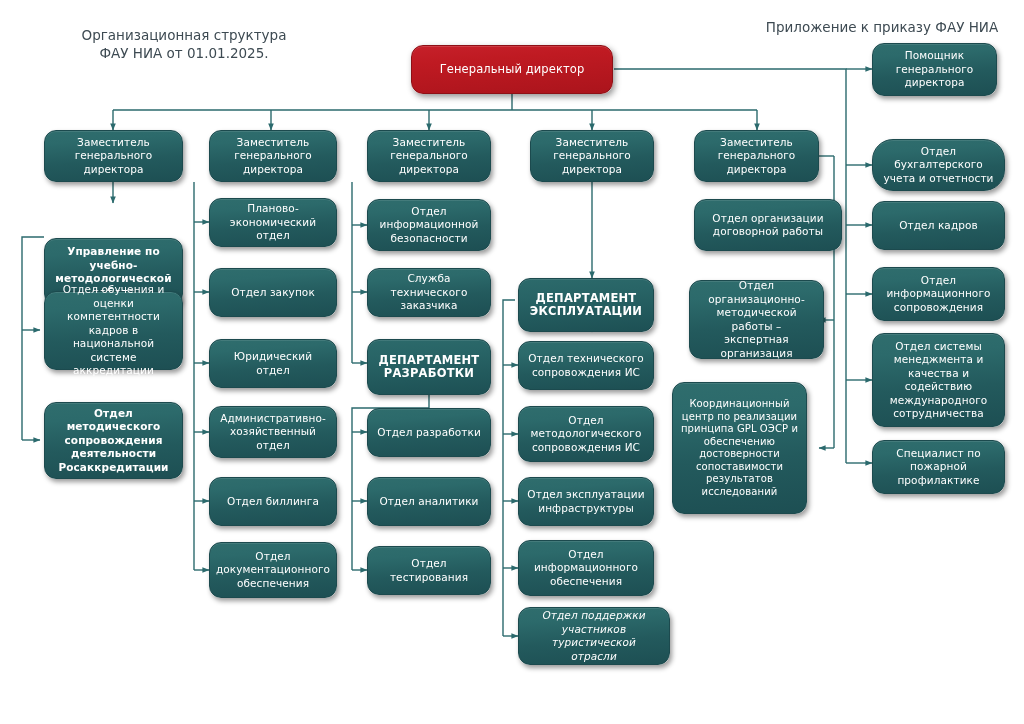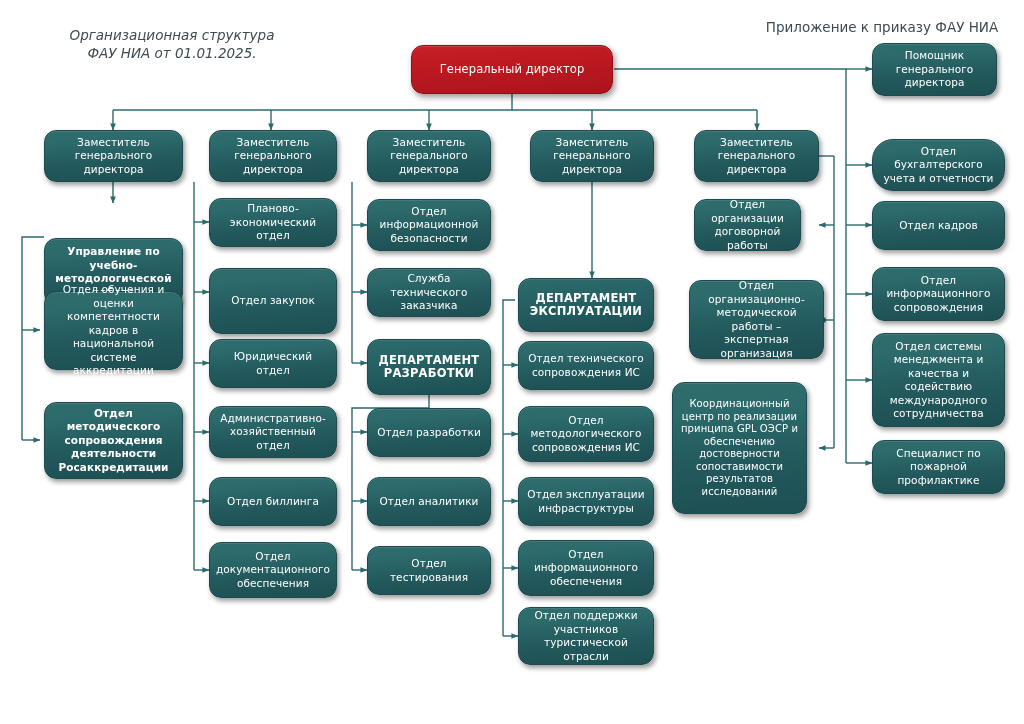--- a/index.html
+++ b/index.html
@@ -15,21 +15,21 @@
   
   .title{
     position:absolute;
     color:#3d4a52;
     font-size:13.5px;
     line-height:18px;
     text-align:center;
     white-space:pre-line;
     font-family:"DejaVu Sans","Liberation Sans",sans-serif;
   }
-  #title-left{left:40px;top:26px;width:264px;font-style:italic;}
+  #title-left{left:52px;top:26px;width:264px;}
   #title-right{left:742px;top:18px;width:280px;}
 
   
   #wires{position:absolute;left:0;top:0;width:1024px;height:724px;}
 
   
   .node{
     position:absolute;
     box-sizing:border-box;
     border-radius:12px;
@@ -157,21 +157,21 @@
   <div class="node" style="left:44px;top:402px;width:139px;height:77px;font-weight:bold;">Отдел методического
 сопровождения
 деятельности
 Росаккредитации</div>
 
   <div class="node head" style="left:209px;top:130px;width:128px;height:52px;">Заместитель
 генерального
 директора</div>
   <div class="node" style="left:209px;top:198px;width:128px;height:49px;">Планово-
 экономический отдел</div>
-  <div class="node" style="left:209px;top:268px;width:128px;height:66px;">Отдел закупок</div>
+  <div class="node" style="left:209px;top:268px;width:128px;height:49px;">Отдел закупок</div>
   <div class="node" style="left:209px;top:339px;width:128px;height:49px;">Юридический отдел</div>
   <div class="node" style="left:209px;top:406px;width:128px;height:52px;">Административно-
 хозяйственный отдел</div>
   <div class="node" style="left:209px;top:477px;width:128px;height:49px;">Отдел биллинга</div>
   <div class="node" style="left:209px;top:542px;width:128px;height:56px;">Отдел
 документационного
 обеспечения</div>
 
   <div class="node head" style="left:367px;top:130px;width:124px;height:52px;">Заместитель
 генерального
@@ -195,29 +195,29 @@
   <div class="node" style="left:518px;top:341px;width:136px;height:49px;">Отдел технического
 сопровождения ИС</div>
   <div class="node" style="left:518px;top:406px;width:136px;height:56px;">Отдел
 методологического
 сопровождения ИС</div>
   <div class="node" style="left:518px;top:477px;width:136px;height:49px;text-align:center;">Отдел эксплуатации
 инфраструктуры</div>
   <div class="node" style="left:518px;top:540px;width:136px;height:56px;">Отдел
 информационного
 обеспечения</div>
-  <div class="node" style="left:518px;top:607px;width:136px;height:58px;">Отдел поддержки
+  <div class="node" style="left:518px;top:607px;width:152px;height:58px;font-style:italic;">Отдел поддержки
 участников
 туристической
 отрасли</div>
 
   <div class="node head" style="left:694px;top:130px;width:125px;height:52px;">Заместитель
 генерального
 директора</div>
-  <div class="node" style="left:694px;top:199px;width:107px;height:52px;">Отдел организации
+  <div class="node" style="left:694px;top:199px;width:148px;height:52px;">Отдел организации
 договорной работы</div>
   <div class="node" style="left:689px;top:280px;width:135px;height:79px;">Отдел организационно-
 методической работы –
 экспертная
 организация</div>
   <div class="node tiny" style="left:672px;top:382px;width:135px;height:132px;">Координационный
 центр по реализации
 принципа GPL ОЭСР и
 обеспечению
 достоверности

